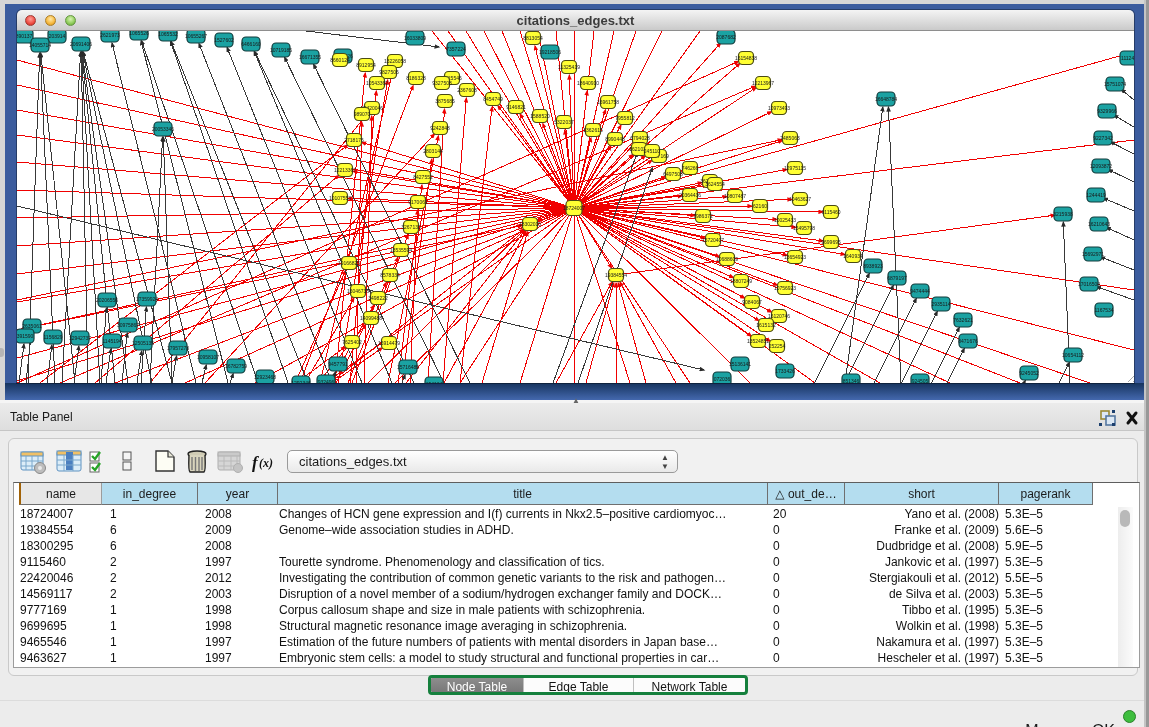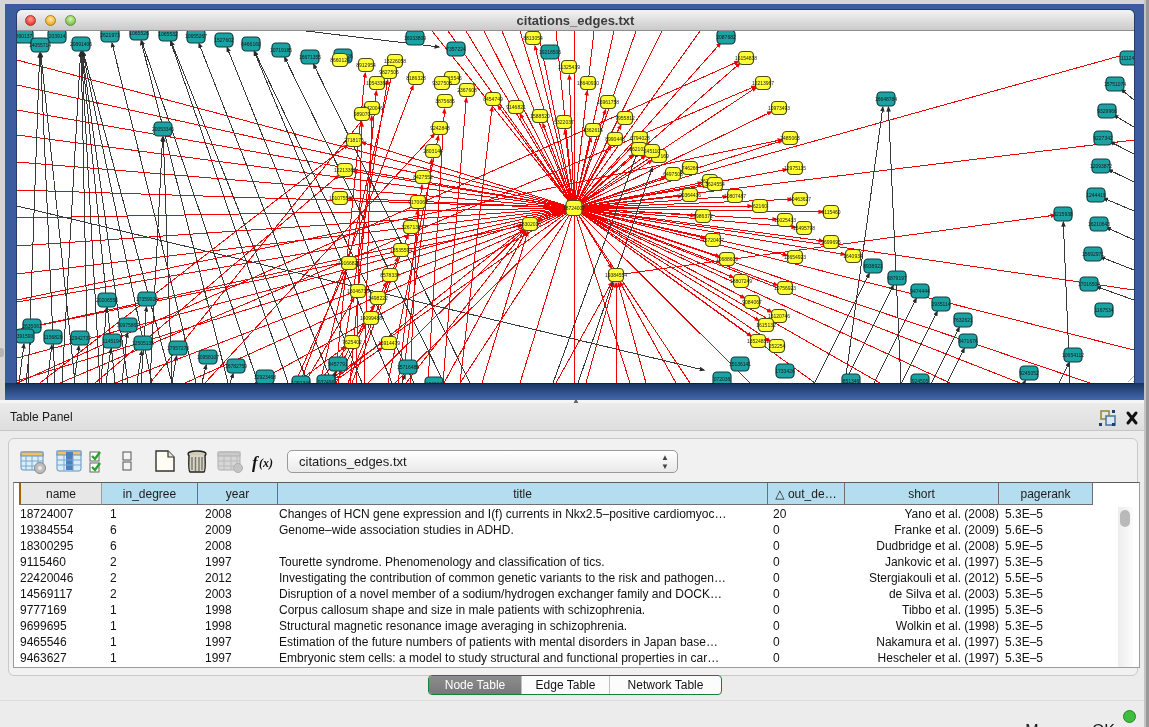--- a/index.html
+++ b/index.html
@@ -26,21 +26,21 @@
 .thead{position:absolute;left:0;top:0;width:1106px;height:22px;background:#fff;font-size:12px;color:#1c1c1c}
 .thead span{position:absolute;top:0;height:22px;line-height:22px;text-align:center;border-right:1px solid #6f6f6f;border-bottom:1px solid #6f6f6f;background:#b4ddef}
 .tbody{position:absolute;left:0;top:23px;width:1106px;font-size:12px;color:#111}
 .tr{position:relative;height:16px;line-height:16px;white-space:nowrap}
 .tr span{position:absolute;display:inline-block;overflow:hidden}
 .c0{left:6px;width:80px}.c1{left:96px;width:80px}.c2{left:191px;width:60px}
 .c3{left:265px;width:486px}.c4{left:759px;width:66px}
 .c5{left:831px;width:154px;text-align:right}.c6{left:991px;width:86px}
 .vsb{position:absolute;right:6px;top:24px;width:15px;height:160px;background:linear-gradient(90deg,#ededed,#fbfbfb)}
 .vsb .th{position:absolute;left:2px;top:3px;width:10px;height:17px;background:#b9b9b9;border-radius:5px}
-.tabs{position:absolute;left:428px;top:675px;height:20px;display:flex;font-size:12px;border:1px solid #15803d;border-radius:4px;overflow:hidden;background:#fcfcfc}
+.tabs{position:absolute;left:428px;top:675px;height:20px;display:flex;font-size:12px;border:3px solid #15803d;border-radius:4px;overflow:hidden;background:#fcfcfc}
 .tab{line-height:18px;color:#141414;text-align:center}
 .tab.sel{background:linear-gradient(#8d8d8d,#787878);color:#fff}
 .tab.mid{border-left:1px solid #c0c0c0;border-right:1px solid #c0c0c0}
 .status{position:absolute;left:0;top:700px;width:1149px;height:27px;background:#ececec;border-top:1px solid #dcdcdc}
 .mem{position:absolute;right:34px;top:722px;font-size:16px;color:#1a1a1a}
 .memdot{position:absolute;right:13px;top:710px;width:13px;height:13px;border-radius:50%;background:#3ebe3e;border:1px solid #2c822c}
 </style></head><body>
 <div class="topstrip"></div>
 <div class="leftstrip"></div>
 <div class="desktop"></div>
@@ -698,20 +698,20 @@
         <span class="c5">Hescheler et al. (1997)</span>
         <span class="c6">5.3E–5</span>
       </div>
  </div>
  <div class="vsb">
       <div class="th"></div>
     </div>
 </div>
 <div class="tabs">
     <div class="tab sel" style="width:92px">Node Table</div>
-    <div class="tab mid" style="width:89px">Edge Table</div>
+    <div class="tab mid" style="width:111px">Edge Table</div>
     <div class="tab" style="width:111px">Network Table</div>
   </div>
 <div class="status"></div>
 <div class="mem">Memory: OK</div>
 <div class="memdot"></div>
 <div class="rightstrip"></div>
 <div style="position:absolute;left:0px;top:348px;width:4px;height:9px;background:#b5b5b5;border-radius:0 3px 3px 0"></div>
 
 </body></html>

